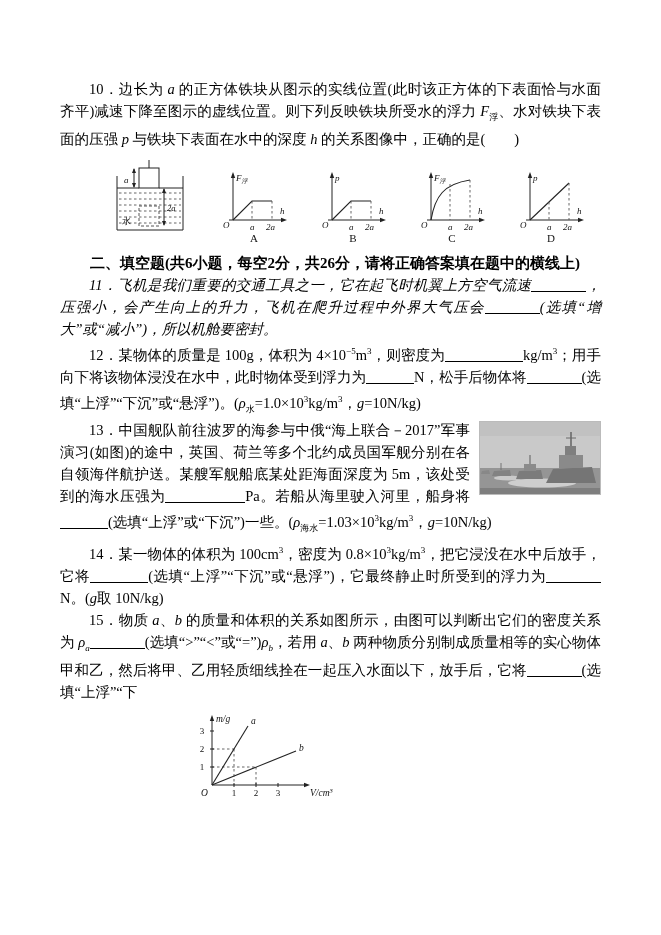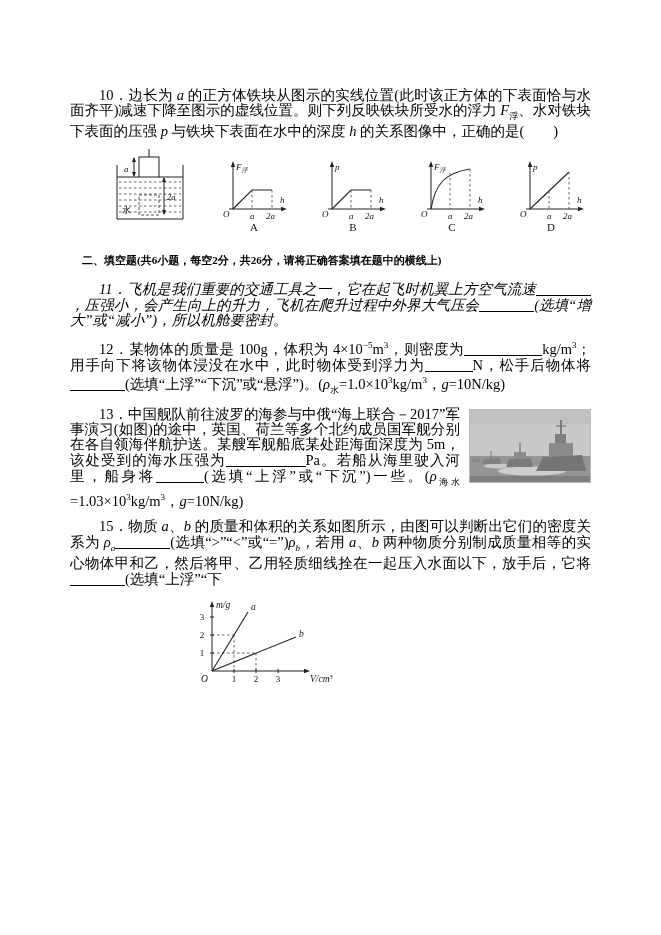--- a/index.html
+++ b/index.html
@@ -1,20 +1,20 @@
 <!DOCTYPE html>
 <html><head>
 <meta charset="utf-8">
 <style>
   html,body{margin:0;padding:0;}
   body{width:661px;height:935px;background:#ffffff;font-family:"Liberation Serif",serif;color:#000;}
   .page{position:relative;width:661px;height:935px;background:#fff;overflow:hidden;}
   .content{position:absolute;left:60px;top:78px;width:541px;}
-  p.q{margin:10px;font-size:14.5px;line-height:15px;text-align:justify;text-indent:2em;}
-  p.hdr{margin:16px 0 0 0;font-size:11px;line-height:22px;text-indent:2em;font-weight:bold;}
+  p.q{margin:0;font-size:14.5px;line-height:22px;text-align:justify;text-indent:2em;}
+  p.hdr{margin:8px 0 0 0;font-size:15px;line-height:22px;text-indent:2em;font-weight:bold;}
   i{font-style:italic;}
   sub.cs{font-size:9px;}
   sub.vi{font-size:9px;font-style:italic;}
   sup.s{font-size:9px;}
   .blank{display:inline-block;border-bottom:1px solid #000;height:14px;vertical-align:-2px;}
   .w48{width:48px}.w55{width:55px}.w58{width:58px}.w78{width:78px}.w80{width:80px}
   .figrow{margin:10px 0 0 45px;display:flex;gap:29px;align-items:flex-end;}
   .figrow svg{display:block;}
   .cubefig{margin-bottom:10px;}
   svg text{font-family:"Liberation Serif",serif;fill:#111;}
@@ -150,20 +150,21 @@
         <line x1="91" y1="10" x2="91" y2="24" stroke="#6a6a6a" stroke-width="1.6"></line>
         <line x1="86" y1="16" x2="96" y2="16" stroke="#6a6a6a" stroke-width="1"></line>
         <path d="M36,57 L63,57 L61,48 L39,49 Z" fill="#7b7b7b"></path>
         <rect x="44" y="42" width="12" height="7" fill="#8b8b8b"></rect>
         <line x1="50" y1="33" x2="50" y2="42" stroke="#6f6f6f" stroke-width="1.2"></line>
         <path d="M12,54 L31,54 L30,48 L14,49 Z" fill="#828282"></path>
         <line x1="21" y1="41" x2="21" y2="48" stroke="#747474" stroke-width="1"></line>
         <path d="M1,52 L10,52 L9,48 L2,49 Z" fill="#888888"></path>
       </svg><span>13．中国舰队前往波罗的海参与中俄“海上联合－2017”军事演习(如图)的途中，英国、荷兰等多个北约成员国军舰分别在各自领海伴航护送。某艘军舰船底某处距海面深度为 5m，该处受到的海水压强为</span><span class="blank w80"></span><span>Pa。若船从海里驶入河里，船身将</span><span class="blank w48"></span><span>(选填“上浮”或“下沉”)一些。(</span><i>ρ</i><sub class="cs">海水</sub><span>=1.03×10</span><sup class="s">3</sup><span>kg/m</span><sup class="s">3</sup><span>，</span><i>g</i><span>=10N/kg)</span></p>
 
+    <p class="q q14"><span>14．某一物体的体积为 100cm</span><sup class="s">3</sup><span>，密度为 0.8×10</span><sup class="s">3</sup><span>kg/m</span><sup class="s">3</sup><span>，把它浸没在水中后放手，它将</span><span class="blank w58"></span><span>(选填“上浮”“下沉”或“悬浮”)，它最终静止时所受到的浮力为</span><span class="blank w55"></span><span>N。(</span><i>g</i><span>取 10N/kg)</span></p>
 
     <p class="q q15"><span>15．物质 </span><i>a</i><span>、</span><i>b</i><span> 的质量和体积的关系如图所示，由图可以判断出它们的密度关系为 </span><i>ρ</i><sub class="vi">a</sub><span class="blank w55"></span><span>(选填“&gt;”“&lt;”或“=”)</span><i>ρ</i><sub class="vi">b</sub><span>，若用 </span><i>a</i><span>、</span><i>b</i><span> 两种物质分别制成质量相等的实心物体甲和乙，然后将甲、乙用轻质细线拴在一起压入水面以下，放手后，它将</span><span class="blank w55"></span><span>(选填“上浮”“下</span></p>
 
     <div class="graph15wrap">
       <svg width="150" height="92" viewBox="0 0 150 92">
         <line x1="24" y1="74" x2="24" y2="7" class="ax"></line>
           <path class="arr" d="M24,4 L21.8,10 L26.2,10 Z"></path>
         <line x1="24" y1="74" x2="119" y2="74" class="ax"></line>
           <path class="arr" d="M122,74 L116,71.8 L116,76.2 Z"></path>
         <line x1="24" y1="38" x2="46" y2="38" class="dash"></line>

